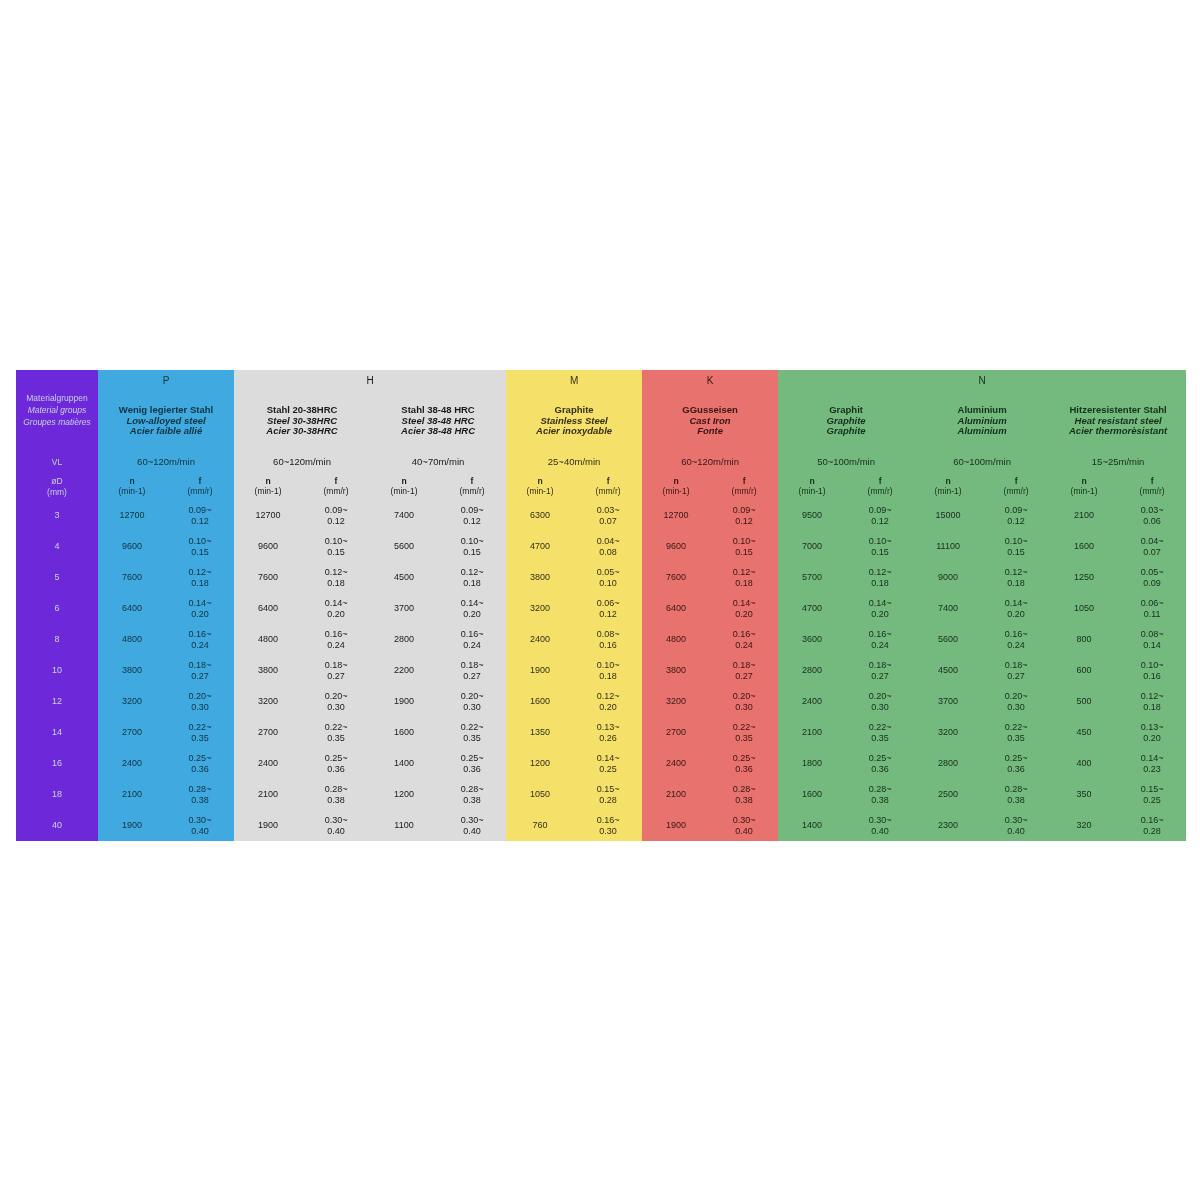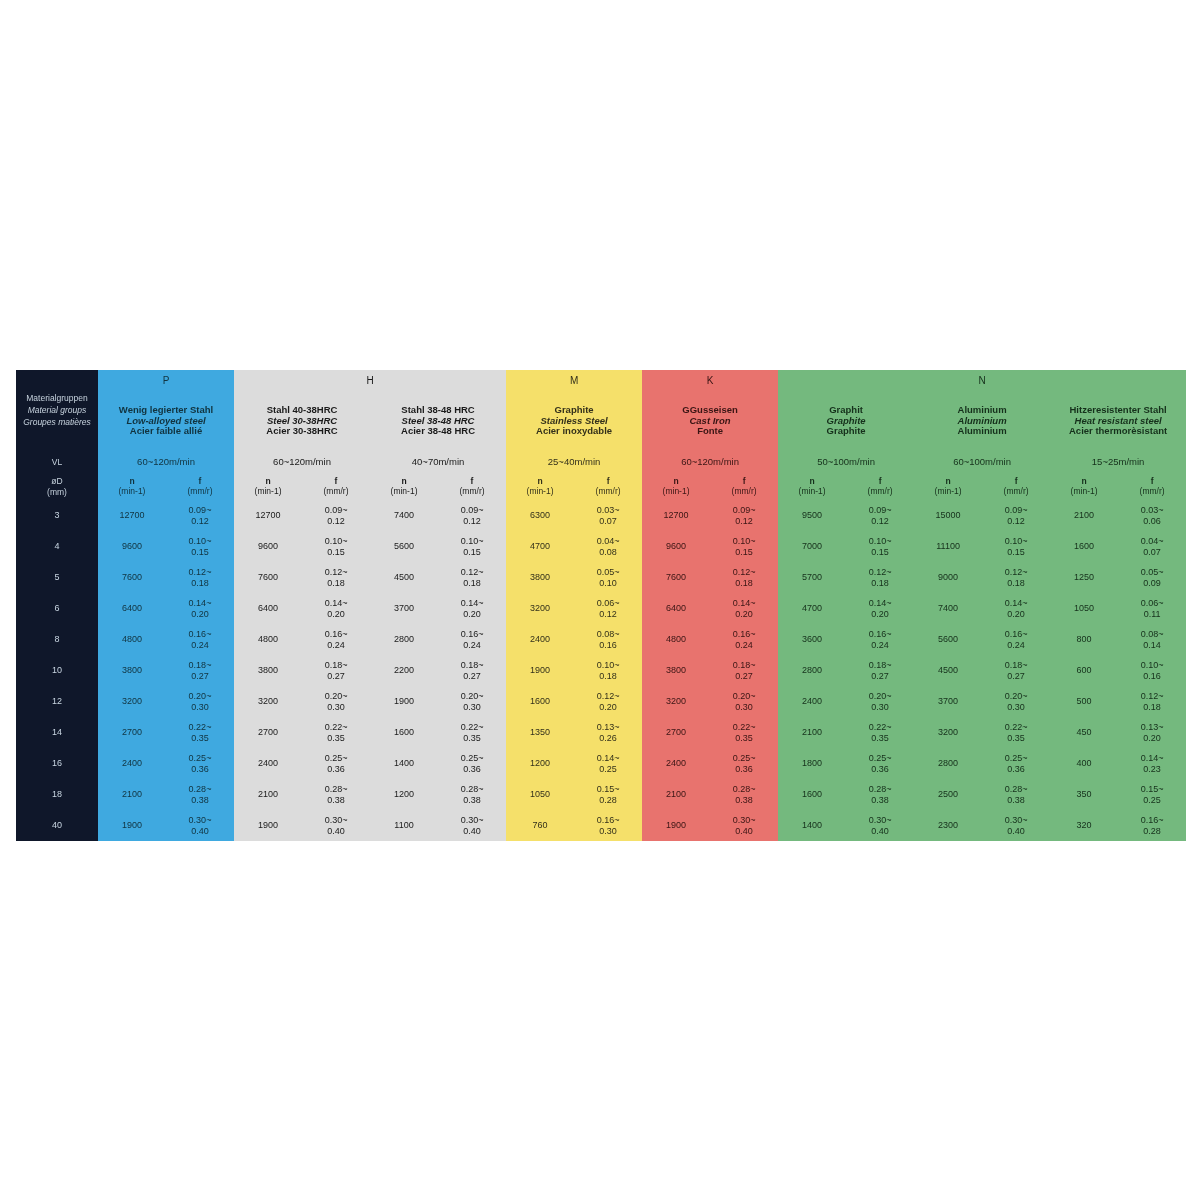--- a/index.html
+++ b/index.html
@@ -34,41 +34,41 @@
     padding: 0;
     margin: 0;
     text-align: center;
     vertical-align: middle;
     line-height: 1.12;
     font-weight: normal;
     border: none;
   }
 
   
-  .g-mat   { background: #0f172a; color: #b9c6d4; }
+  .g-mat   { background: #6d28d9; color: #b9c6d4; }
   .g-P     { background: #3fa9e0; color: #11333f; }
   .g-H     { background: #dcdcdc; color: #1a1a1a; }
   .g-M     { background: #f5e06a; color: #33301a; }
   .g-K     { background: #e8736e; color: #3a1514; }
   .g-N     { background: #74b97e; color: #15301b; }
 
   
   .grp-letter {
     font-weight: bold;
     font-size: 10px;
     height: 22px;
   }
   .grp-names {
     height: 58px;
     font-size: 9.5px;
     line-height: 1.35;
   }
   .grp-names .l1 { font-weight: bold; text-align: center; }
   .grp-names .l2 { font-style: italic; font-weight: bold; }
-  .grp-names .l3 { font-weight: bold; }
+  .grp-names .l3 { font-weight: bold; font-style: italic; }
   .speed-row {
     height: 24px;
     font-size: 9.5px;
     font-weight: bold;
     margin-top: 46px;
   }
   .unit-row {
     height: 26px;
     font-size: 8.5px;
     line-height: 1.25;
@@ -138,21 +138,21 @@
       <td class="g-N grp-letter sep-l" colspan="6">N</td>
     </tr>
 
     <tr>
       <td class="g-P grp-names sep-l" colspan="2">
         <div class="l1">Wenig legierter Stahl</div>
         <div class="l2">Low-alloyed steel</div>
         <div class="l3">Acier faible allié</div>
       </td>
       <td class="g-H grp-names sep-l" colspan="2">
-        <div class="l1">Stahl 40-38HRC</div>
+        <div class="l1">Stahl 20-38HRC</div>
         <div class="l2">Steel 30-38HRC</div>
         <div class="l3">Acier 30-38HRC</div>
       </td>
       <td class="g-H grp-names" colspan="2">
         <div class="l1">Stahl 38-48 HRC</div>
         <div class="l2">Steel 38-48 HRC</div>
         <div class="l3">Acier 38-48 HRC</div>
       </td>
       <td class="g-M grp-names sep-l" colspan="2">
         <div class="l1">Graphite</div>

